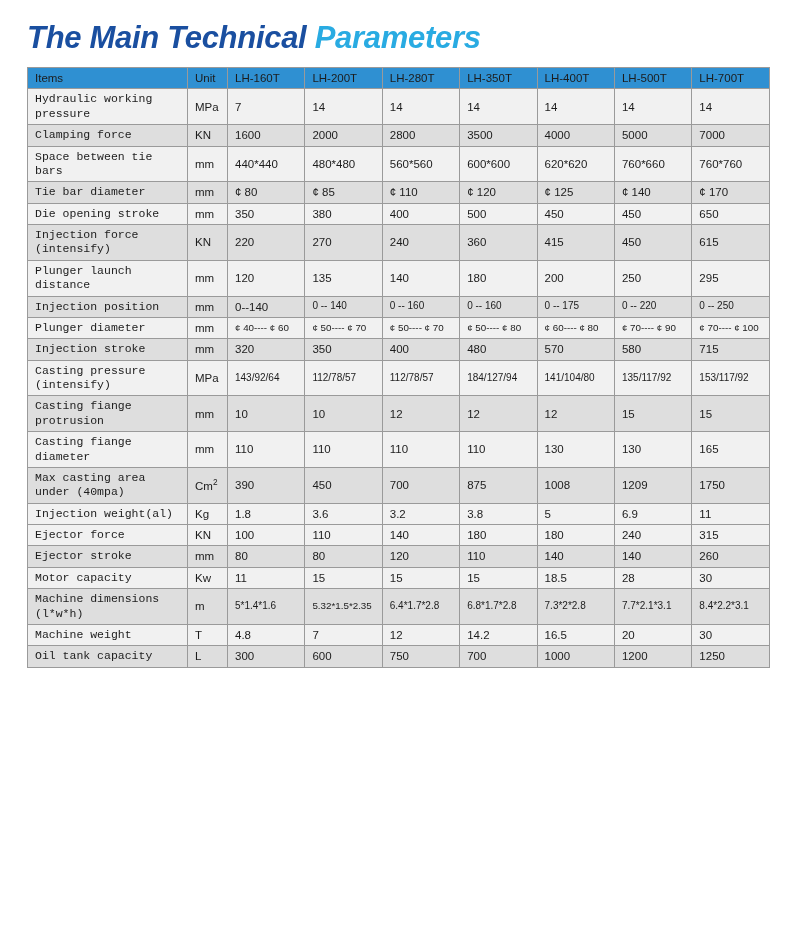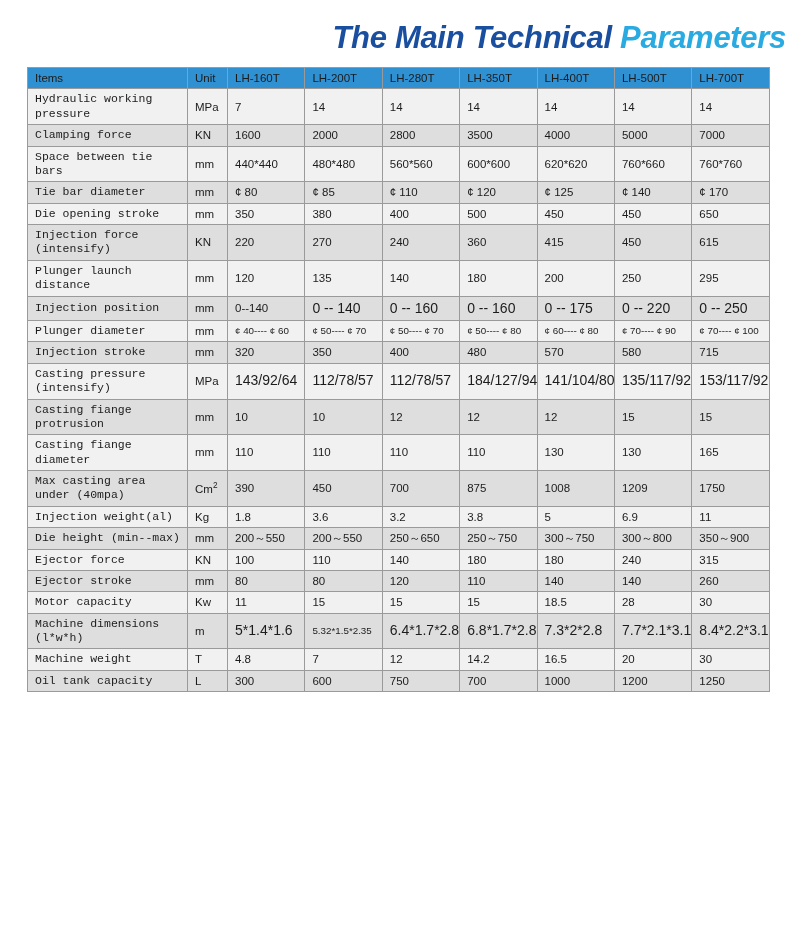--- a/index.html
+++ b/index.html
@@ -17,24 +17,23 @@
 
   .page {
     position: relative;
     width: 790px;
     height: 935px;
     background: #ffffff;
   }
 
   
   .title-bar {
-    padding: 22px 4px 14px 27px;
+    padding: 22px 16px 14px 27px;
     line-height: 1;
     white-space: nowrap;
-    text-align: right;
   }
   .title-text {
     font-size: 31px;
     font-weight: bold;
     font-style: italic;
     letter-spacing: -0.3px;
   }
   .title-dark { color: #1a4fa0; }
   .title-light { color: #29abe2; }
 
@@ -85,21 +84,21 @@
   }
   td.c-unit {
     font-size: 12px;
     padding-left: 8px;
   }
   td.c-val {
     font-size: 12px;
     padding-left: 8px;
   }
   
-  td.c-val.dense { font-size: 14px; }
+  td.c-val.dense { font-size: 10px; }
   td.c-val.dense2 { font-size: 9.8px; }
 
   .sup { font-size: 0.72em; vertical-align: super; }
 
   
   col.w-item { width: 160px; }
   col.w-unit { width: 40px; }
   col.w-mod  { width: 77.4px; }
 </style>
 </head>
@@ -296,31 +295,20 @@
             <td class="c-item">Injection weight(al)</td>
             <td class="c-unit">Kg</td>
             <td class="c-val">1.8</td>
             <td class="c-val">3.6</td>
             <td class="c-val">3.2</td>
             <td class="c-val">3.8</td>
             <td class="c-val">5</td>
             <td class="c-val">6.9</td>
             <td class="c-val">11</td>
           </tr>
-          <tr class="even">
-            <td class="c-item">Die height (min--max)</td>
-            <td class="c-unit">mm</td>
-            <td class="c-val">200～550</td>
-            <td class="c-val">200～550</td>
-            <td class="c-val">250～650</td>
-            <td class="c-val">250～750</td>
-            <td class="c-val">300～750</td>
-            <td class="c-val">300～800</td>
-            <td class="c-val">350～900</td>
-          </tr>
           <tr class="odd">
             <td class="c-item">Ejector force</td>
             <td class="c-unit">KN</td>
             <td class="c-val">100</td>
             <td class="c-val">110</td>
             <td class="c-val">140</td>
             <td class="c-val">180</td>
             <td class="c-val">180</td>
             <td class="c-val">240</td>
             <td class="c-val">315</td>

